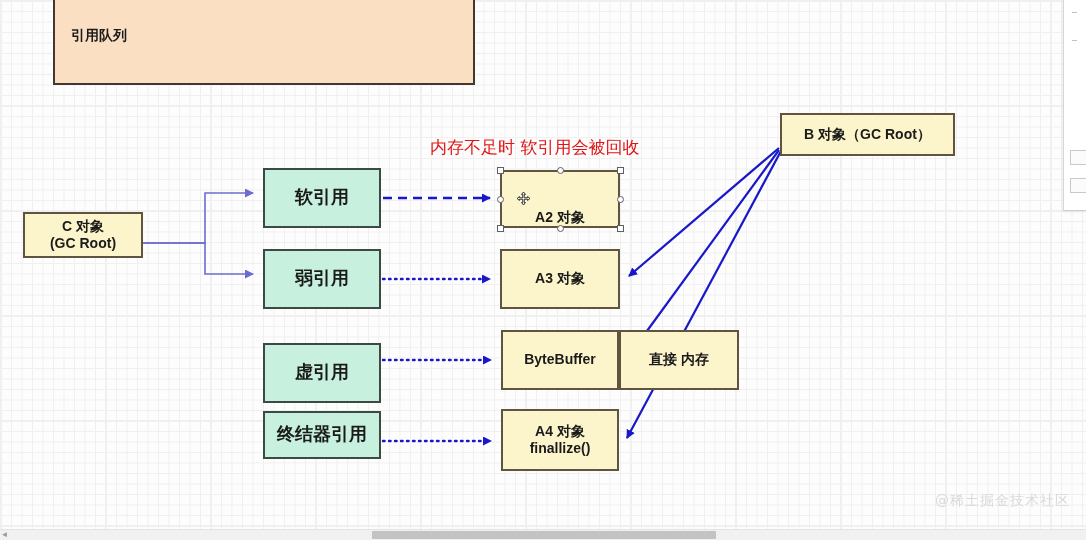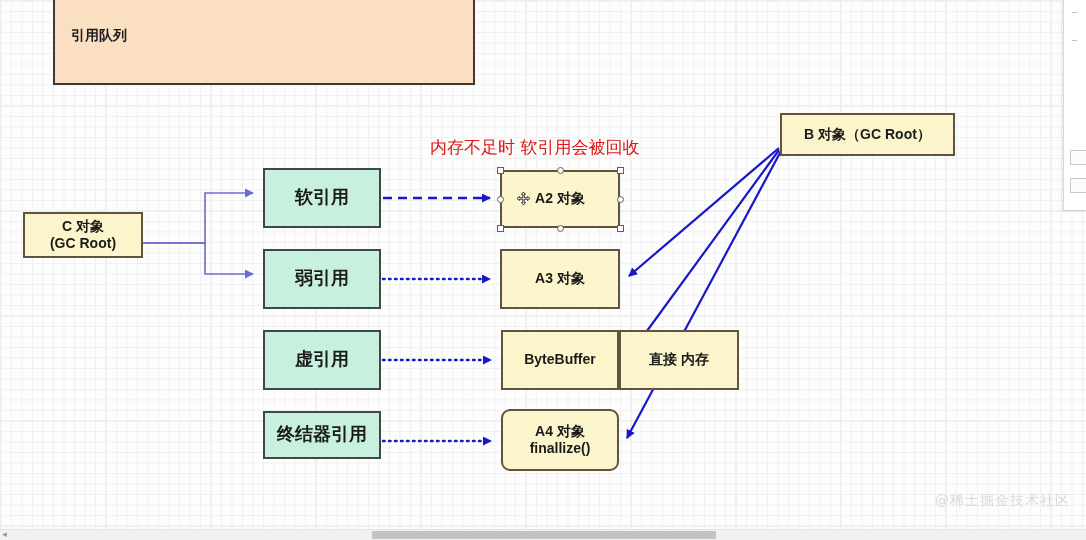--- a/index.html
+++ b/index.html
@@ -225,45 +225,45 @@
     </div>
 
     <div class="node n-green" style="left:263px; top:168px; width:118px; height:60px;">
       <span>软引用</span>
     </div>
 
     <div class="node n-green" style="left:263px; top:249px; width:118px; height:60px;">
       <span>弱引用</span>
     </div>
 
-    <div class="node n-green" style="left:263px; top:330px; width:118px; height:60px;">
+    <div class="node n-green" style="left:263px; top:343px; width:118px; height:60px;">
       <span>虚引用</span>
     </div>
 
     <div class="node n-green" style="left:263px; top:411px; width:118px; height:48px;">
       <span>终结器引用</span>
     </div>
 
-    <div class="node n-yellow" style="left:500px; top:170px; width:120px; height:58px;">
+    <div class="node n-yellow" style="left:500px; top:170px; width:120px; height:58px;align-items:flex-end;">
       <span>A2 对象</span>
     </div>
 
     <div class="node n-yellow" style="left:500px; top:249px; width:120px; height:60px;">
       <span>A3 对象</span>
     </div>
 
     <div class="node n-yellow" style="left:501px; top:330px; width:118px; height:60px;">
       <span>ByteBuffer</span>
     </div>
 
     <div class="node n-yellow" style="left:619px; top:330px; width:120px; height:60px;">
       <span>直接 内存</span>
     </div>
 
-    <div class="node n-yellow" style="left:501px; top:409px; width:118px; height:62px;border-radius:9px;">
+    <div class="node n-yellow" style="left:501px; top:409px; width:118px; height:62px;">
       <span>A4 对象
 finallize()</span>
     </div>
 
     <div class="node n-yellow" style="left:780px; top:113px; width:175px; height:43px;">
       <span>B 对象（GC Root）</span>
     </div>
 
     <div class="label-red" style="left:430px; top:136px;">
       <span>内存不足时  软引用会被回收</span>

